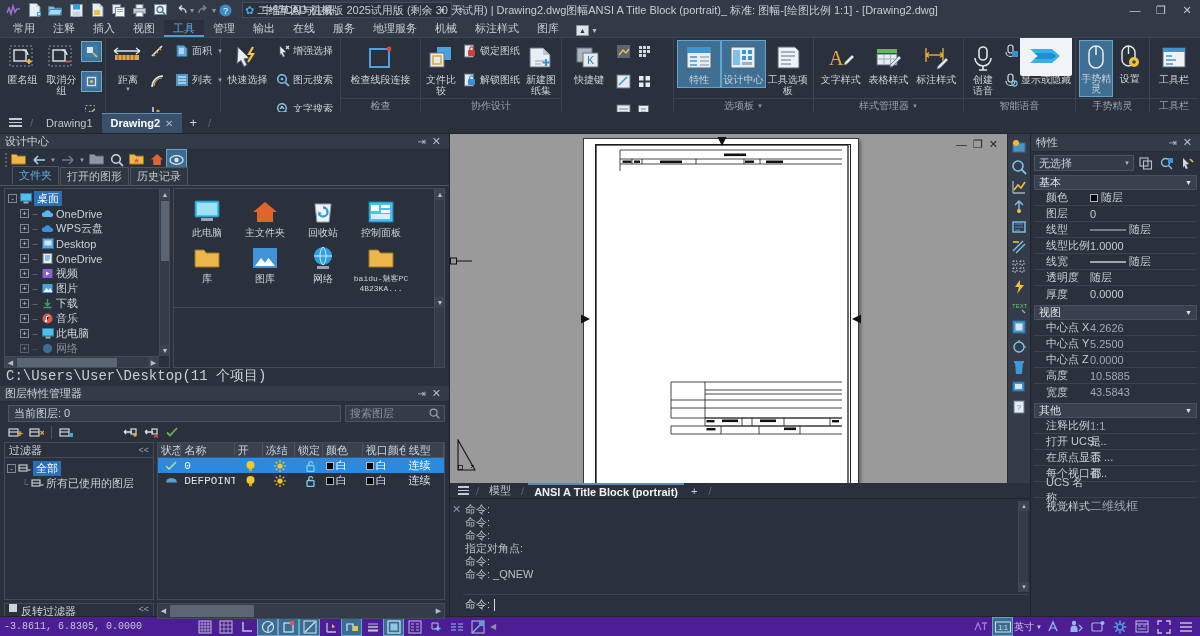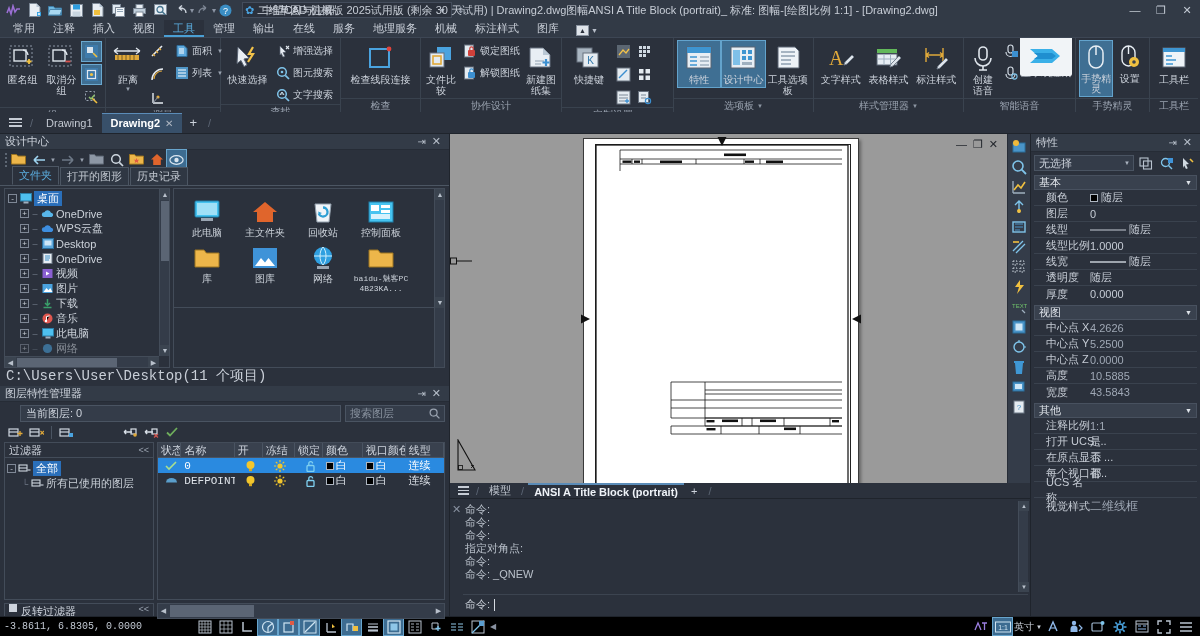--- a/index.html
+++ b/index.html
@@ -41,21 +41,21 @@
   .rgroup-body { flex:1; display:flex; align-items:flex-start; padding:3px 4px 0 4px; gap:2px; }
   .rgroup-title { height:14px; font-size:10px; color:#9aa3b0; text-align:center; line-height:14px; border-top:1px solid #39424e; display:flex; align-items:center; justify-content:center; gap:3px;}
   .rgroup-title .dd { font-size:6px; color:#8d96a3; }
 
   .big-btn { width:46px; display:flex; flex-direction:column; align-items:center; gap:1px; padding:2px 1px; cursor:pointer; }
   .big-btn .glyph { height:30px; display:flex; align-items:center; justify-content:center; }
   .big-btn .lab { font-size:10px; color:#cdd3dc; text-align:center; line-height:11px; }
   .big-btn .lab2 { font-size:10px; color:#cdd3dc; text-align:center; line-height:10px; }
   .big-btn.sel { background:#3f6f93; outline:1px solid #63a3cc; }
 
-  .sm-col { display:flex; flex-direction:column; gap:4px; padding-top:1px; }
+  .sm-col { display:flex; flex-direction:column; gap:11px; padding-top:1px; }
   .sm-btn { display:flex; align-items:center; gap:3px; padding:1px 3px; cursor:pointer; height:18px; }
   .sm-btn .g { width:15px; height:15px; display:flex; align-items:center; justify-content:center; }
   .sm-btn .l { font-size:10px; color:#cdd3dc; white-space:nowrap; }
   .sm-btn .caret { font-size:6px; color:#9aa3b0; margin-left:2px; }
   .icon-only { width:19px; height:19px; display:flex; align-items:center; justify-content:center; cursor:pointer; }
   .icon-only.act { background:#3f6f93; outline:1px solid #6aa8cf; }
 
   .logo-badge { position:absolute; right:128px; top:-2px; width:52px; height:40px; background:#f1f4f7; border-radius:2px; display:flex; align-items:center; justify-content:center; z-index:5;}
 
   
@@ -109,21 +109,21 @@
   .dcitem { width:58px; display:flex; flex-direction:column; align-items:center; gap:2px; padding:3px 0; cursor:pointer;}
   .dcitem .ig { height:28px; display:flex; align-items:center; justify-content:center;}
   .dcitem .il { font-size:10px; color:#ccd2da; text-align:center; line-height:10px; word-break:break-all; }
   .dcitem .il.mono { font-family:"Liberation Mono","DejaVu Sans Mono",monospace; font-size:8px; }
   .dcc-div { position:absolute; left:0; right:10px; top:118px; height:1px; background:#434c59; }
   .dcc-bot { position:absolute; left:0; right:10px; top:119px; bottom:0; background:#2b313c; }
   .pathbar { height:16px; display:flex; align-items:center; padding-left:6px; font-family:"Liberation Mono","DejaVu Sans Mono",monospace; font-size:14px; color:#c9cfd8; }
 
   
   .lpm { flex:0 0 auto; display:flex; flex-direction:column; }
-  .lpm-cur { height:17px; margin:3px 4px 0 20px; display:flex; gap:4px; }
+  .lpm-cur { height:17px; margin:3px 4px 0 8px; display:flex; gap:4px; }
   .lpm-curbox { flex:1; background:#343c49; border:1px solid #4a5462; display:flex; align-items:center; padding-left:5px; font-size:11px; color:#cdd3dc;}
   .lpm-search { width:100px; background:#343c49; border:1px solid #4a5462; display:flex; align-items:center; padding:0 4px; font-size:11px; color:#8a93a0;}
   .lpm-search .q { margin-left:auto; color:#9aa3b0; }
   .lpm-tools { height:20px; display:flex; align-items:center; gap:2px; padding-left:6px; }
   .lpm-tools .sp { width:12px; }
   .lpm-sep2 { width:1px; height:13px; background:#4a5462; margin:0 3px; }
   .lpm-main { display:flex; gap:3px; padding:0 4px; height:158px; }
   .filters { width:150px; border:1px solid #434c59; background:#2b313c; display:flex; flex-direction:column; }
   .filters-hd { height:15px; display:flex; align-items:center; padding:0 4px; font-size:11px; color:#cdd3dc; border-bottom:1px solid #434c59;}
   .filters-hd .cc { margin-left:auto; color:#9aa3b0; font-size:9px;}
@@ -172,21 +172,21 @@
   .cmdwrap { height:118px; background:#2b313c; flex:0 0 118px; display:flex; flex-direction:column; border-top:1px solid #1f242c;}
   .cmd-hist { flex:1; display:flex; position:relative; margin:2px 0 0 0;}
   .cmd-x { width:13px; color:#8891a0; font-size:11px; text-align:center; padding-top:2px; cursor:pointer;}
   .cmd-lines { flex:1; padding:2px 0 0 2px; font-size:11px; color:#b9c0ca; line-height:13px; overflow:hidden;}
   .cmd-sb { width:10px; background:#343c49; border-left:1px solid #434c59; position:relative; margin-right:2px;}
   .cmd-sb .ar { position:absolute; left:0; width:10px; height:10px; display:flex; align-items:center; justify-content:center; color:#b8c0cb; font-size:6px; background:#3b4450;}
   .cmd-input { height:20px; margin:2px 2px 2px 13px; border-top:1px solid #3c4插; border-top:1px solid #3c4450; display:flex; align-items:center; font-size:11px; color:#c9cfd8; padding-left:2px;}
   .caretbar { width:1px; height:12px; background:#d6dbe2; margin-left:4px; }
 
   
-  .statusbar { height:20px; background:#000000; display:flex; align-items:center; flex:0 0 20px; border-top:1px solid #1f242c; padding:0 4px;}
+  .statusbar { height:20px; background:#4c1d95; display:flex; align-items:center; flex:0 0 20px; border-top:1px solid #1f242c; padding:0 4px;}
   .coords { font-family:"Liberation Mono","DejaVu Sans Mono",monospace; font-size:10px; color:#c2c9d3; width:190px;}
   .sb-ic { width:19px; height:17px; display:flex; align-items:center; justify-content:center; cursor:pointer; margin:0 1px;}
   .sb-ic.on { background:#3d6c91; outline:1px solid #68a5cd; }
   .sb-right { margin-left:auto; display:flex; align-items:center; gap:1px; }
   .sb-unit { font-size:10px; color:#cdd3dc; display:flex; align-items:center; gap:2px; cursor:pointer;}
   svg { display:block; }
 </style>
 </head>
 <body>
 

